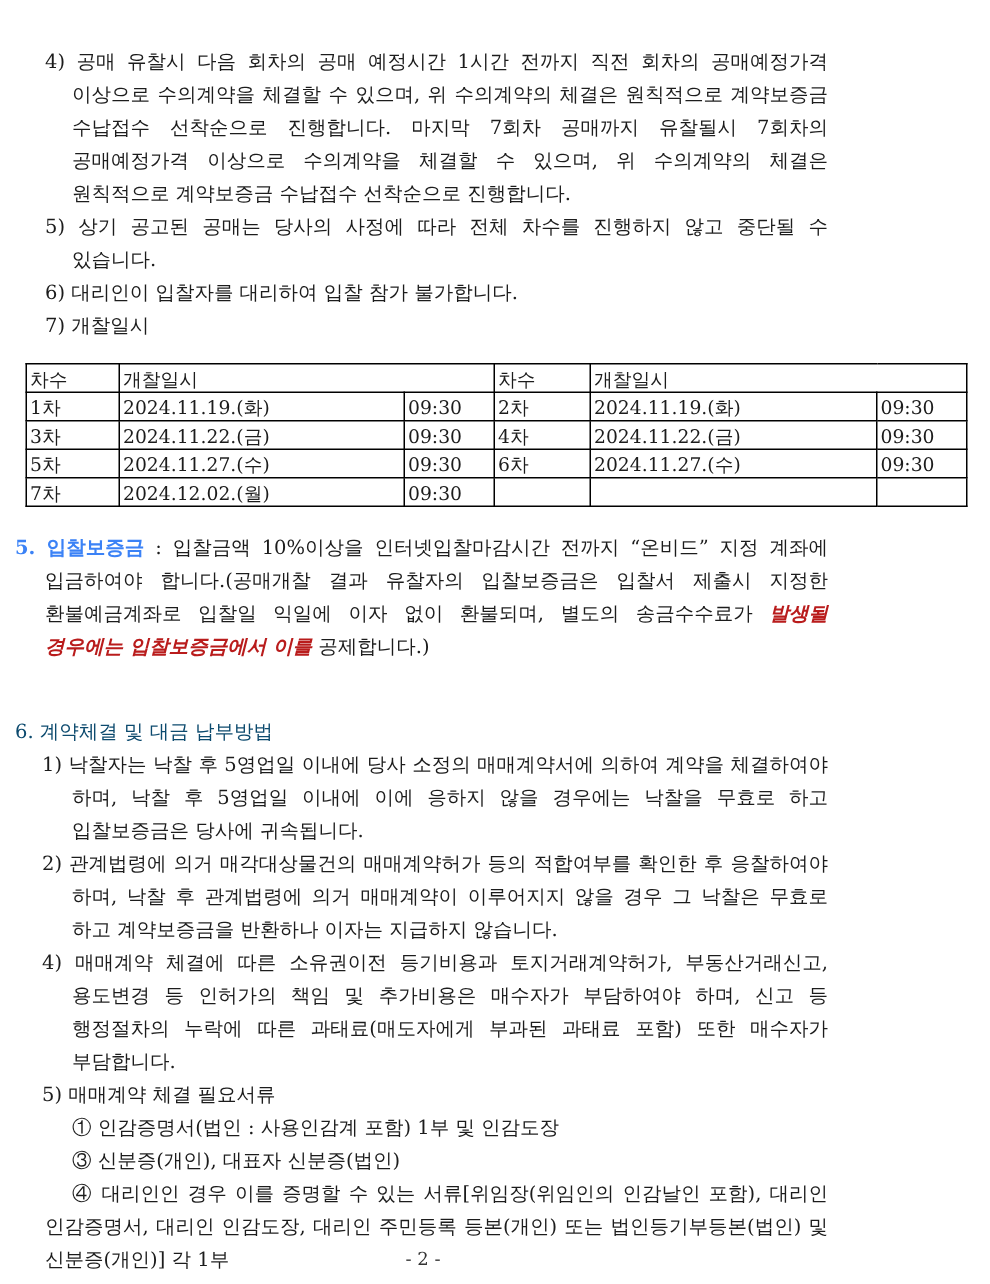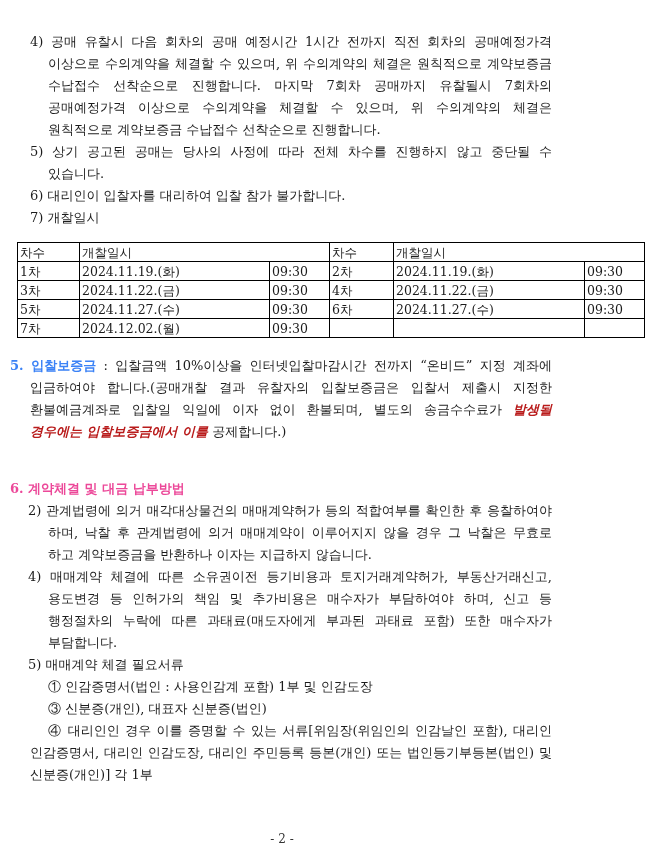--- a/index.html
+++ b/index.html
@@ -44,21 +44,21 @@
   .c-round2 { width:64px; }
   .c-date2  { width:191px; }
   .c-time2  { width:60px; }
 
   
   .sec5 { margin:17px 12px 0 30px; text-indent:-20px; }
   .sec-head { font-weight:bold; color:#3b82f6; }
   .bold-inline { font-weight:bold; color:#b91c1c;font-style:italic; }
 
   
-  .sec6-head { margin:35px 12px 0 10px; font-weight:bold; color:#ec4899; }
+  .sec6-head { margin:35px 12px 0 10px; font-weight:normal; color:#0c4a6e; }
   .sec6-list { margin-right:12px; }
   .sec6-item { margin-left:48px; text-indent:-20px; }
   .doc-item  { margin-left:48px; }
   .doc-item-hang { margin-left:30px; text-indent:18px; }
 
   .page-num {
     position:absolute; left:0; bottom:6px; width:100%;
     text-align:center; font-size:12px; color:#333;
   }
 </style>
@@ -126,20 +126,21 @@
           <td></td>
         </tr>
       </tbody>
     </table>
   </div>
 
   <p class="sec5 justified"><span class="sec-head">5. 입찰보증금</span><span> : 입찰금액 10%이상을 인터넷입찰마감시간 전까지 “온비드” 지정 계좌에 입금하여야 합니다.(공매개찰 결과 유찰자의 입찰보증금은 입찰서 제출시 지정한 환불예금계좌로 입찰일 익일에 이자 없이 환불되며, 별도의 송금수수료가 </span><span class="bold-inline">발생될 경우에는 입찰보증금에서 이를</span><span> 공제합니다.)</span></p>
 
   <p class="sec6-head">6. 계약체결 및 대금 납부방법</p>
   <div class="sec6-list">
+    <p class="sec6-item justified">1) 낙찰자는 낙찰 후 5영업일 이내에 당사 소정의 매매계약서에 의하여 계약을 체결하여야 하며, 낙찰 후 5영업일 이내에 이에 응하지 않을 경우에는 낙찰을 무효로 하고 입찰보증금은 당사에 귀속됩니다.</p>
     <p class="sec6-item justified">2) 관계법령에 의거 매각대상물건의 매매계약허가 등의 적합여부를 확인한 후 응찰하여야 하며, 낙찰 후 관계법령에 의거 매매계약이 이루어지지 않을 경우 그 낙찰은 무효로 하고 계약보증금을 반환하나 이자는 지급하지 않습니다.</p>
     <p class="sec6-item justified">4) 매매계약 체결에 따른 소유권이전 등기비용과 토지거래계약허가, 부동산거래신고, 용도변경 등 인허가의 책임 및 추가비용은 매수자가 부담하여야 하며, 신고 등 행정절차의 누락에 따른 과태료(매도자에게 부과된 과태료 포함) 또한 매수자가 부담합니다.</p>
     <p class="sec6-item">5) 매매계약 체결 필요서류</p>
     <p class="doc-item">① 인감증명서(법인 : 사용인감계 포함) 1부 및 인감도장</p>
     <p class="doc-item">③ 신분증(개인), 대표자 신분증(법인)</p>
     <p class="doc-item-hang justified">④ 대리인인 경우 이를 증명할 수 있는 서류[위임장(위임인의 인감날인 포함), 대리인 인감증명서, 대리인 인감도장, 대리인 주민등록 등본(개인) 또는 법인등기부등본(법인) 및 신분증(개인)] 각 1부</p>
   </div>
 
   <div class="page-num">- 2 -</div>
 

